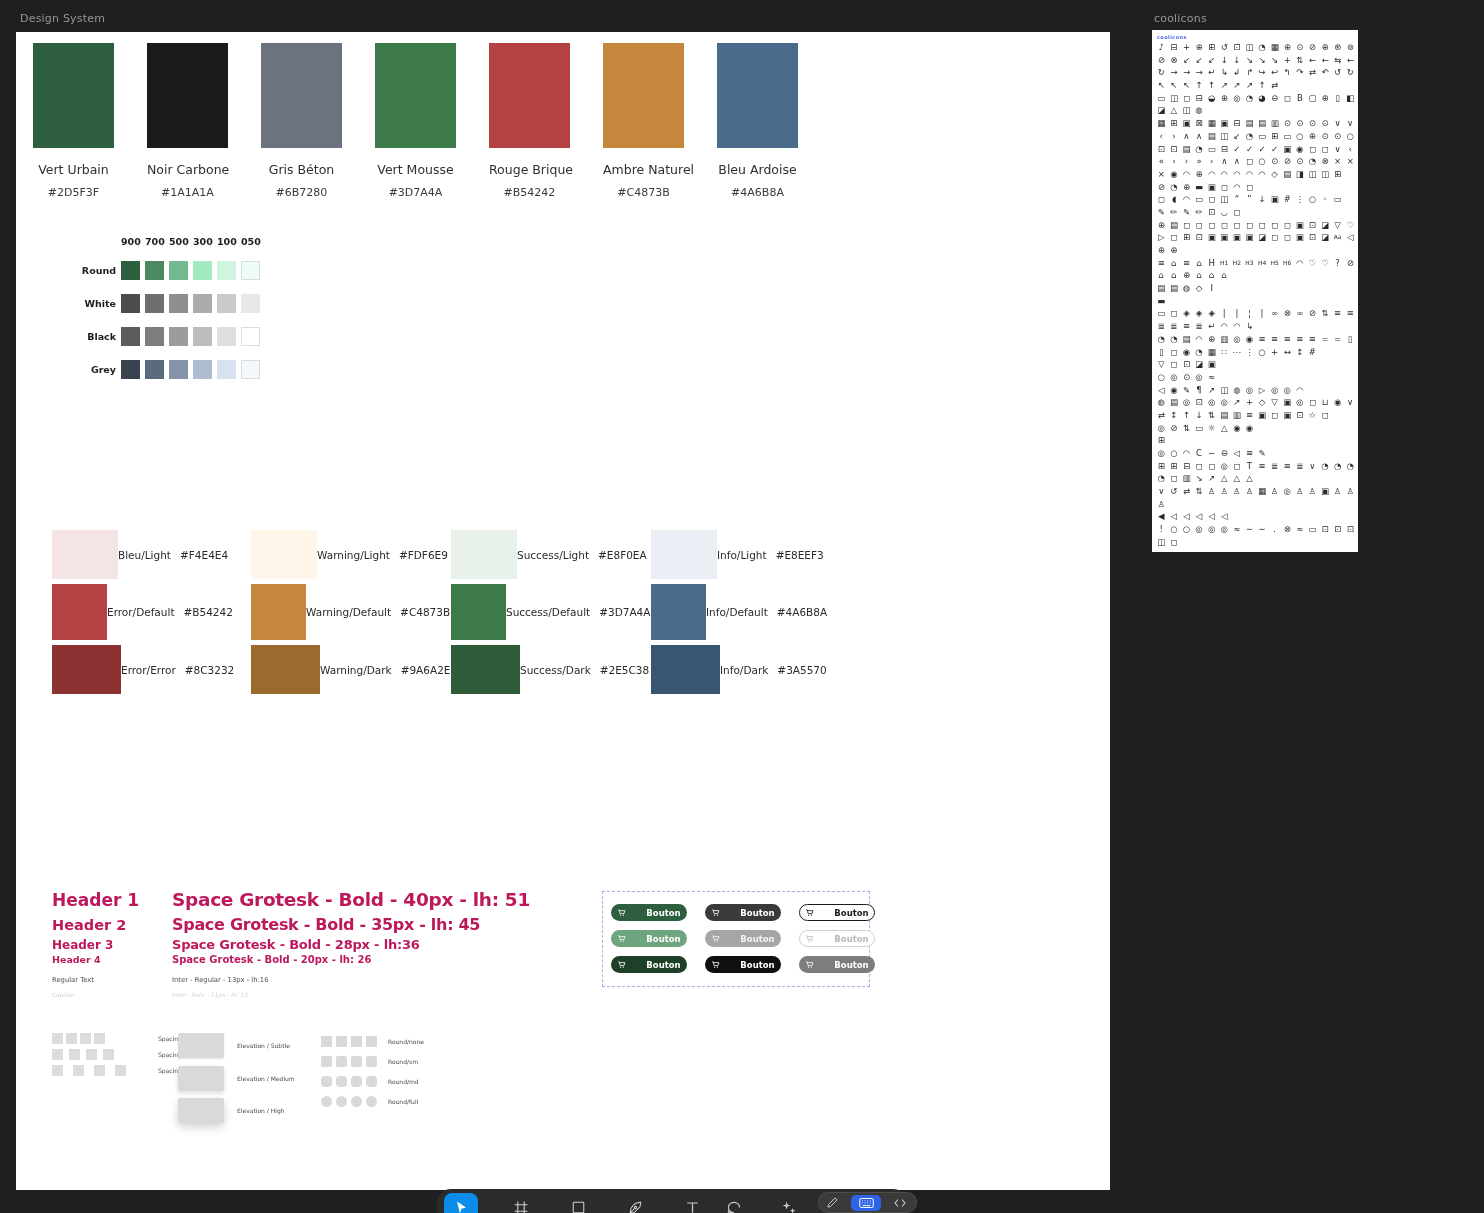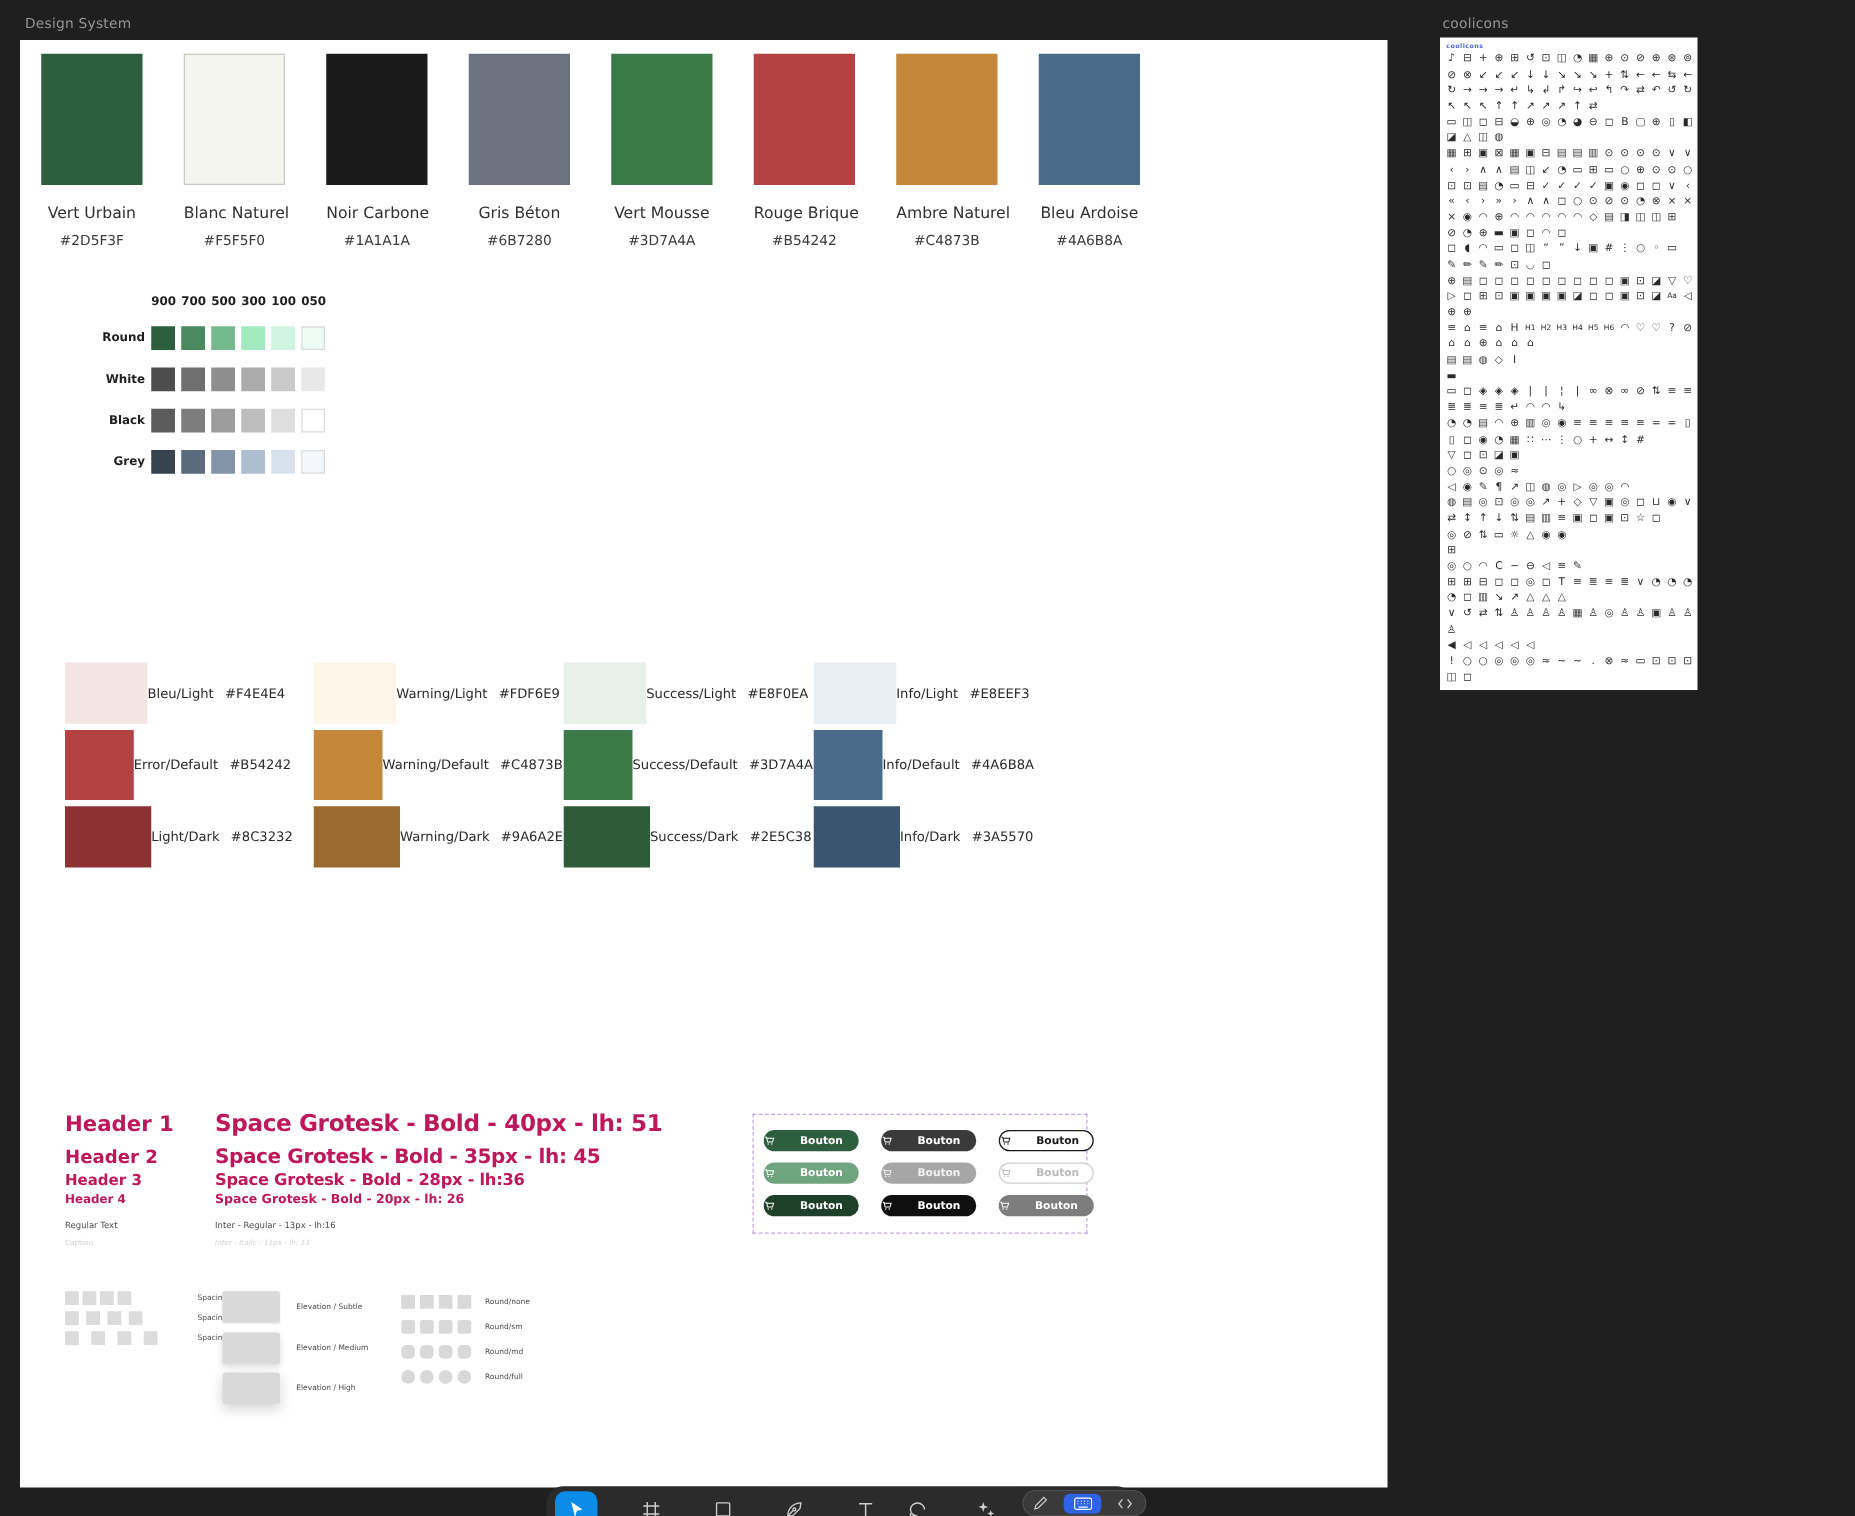--- a/index.html
+++ b/index.html
@@ -39,21 +39,21 @@
   .trow .spec{white-space:nowrap;}
   .t0{top:857px;} .t0 .lbl{font-size:17px;font-weight:bold;} .t0 .spec{font-size:18.5px;font-weight:bold;letter-spacing:-.3px;}
   .t1{top:883px;} .t1 .lbl{font-size:14.5px;font-weight:bold;} .t1 .spec{font-size:16px;font-weight:bold;letter-spacing:-.3px;}
   .t2{top:905px;} .t2 .lbl{font-size:12px;font-weight:bold;} .t2 .spec{font-size:13px;font-weight:bold;letter-spacing:-.2px;}
   .t3{top:922px;} .t3 .lbl{font-size:9.5px;font-weight:bold;} .t3 .spec{font-size:10px;font-weight:bold;}
   .t4{top:944px;color:#4E4E4E;} .t4 .lbl{font-size:6.8px;} .t4 .spec{font-size:6.8px;}
   .t5{top:960px;color:#D2D2D2;} .t5 .lbl{font-size:5.8px;} .t5 .spec{font-size:5.8px;font-style:italic;}
   
   #btns{position:absolute;left:586px;top:859px;width:268px;height:96px;border:1px dashed #C2A4E6;box-sizing:border-box;}
   #btn-grid{display:grid;grid-template-columns:62px 62px 62px;column-gap:32px;row-gap:9px;padding:12px 0 0 8px;}
-  .btn{width:76px;height:17px;border-radius:8.5px;display:flex;align-items:center;gap:20px;
+  .btn{width:76px;height:17px;border-radius:8.5px;display:flex;align-items:center;justify-content:center;gap:20px;
        font-size:8.5px;font-weight:bold;box-sizing:border-box;cursor:default;}
   .btn svg{display:block;}
   
   #spacing{position:absolute;left:36px;top:1001px;}
   .sprow{position:relative;height:11px;margin-bottom:5px;width:175px;}
   .sprow .sqs{display:flex;height:11px;}
   .sprow .sq{width:11px;height:11px;background:#DCDCDC;}
   .tok-lab{position:absolute;font-size:6px;color:#4A4A4A;white-space:nowrap;}
   .sprow .tok-lab{left:106px;top:2px;}
   #elevation{position:absolute;left:162px;top:1001px;}
@@ -88,25 +88,20 @@
 <span class="frame-label" style="left:1154px;">coolicons</span>
 
 <div id="canvas">
   <div id="palette">
       <div class="tile">
         <div class="sw" style="background: rgb(45, 95, 63);"></div>
         <div class="nm">Vert Urbain</div>
         <div class="hx">#2D5F3F</div>
       </div>
       <div class="tile">
-        <div class="sw lightb" style="background: rgb(245, 245, 240);"></div>
-        <div class="nm">Blanc Naturel</div>
-        <div class="hx">#F5F5F0</div>
-      </div>
-      <div class="tile">
         <div class="sw" style="background: rgb(26, 26, 26);"></div>
         <div class="nm">Noir Carbone</div>
         <div class="hx">#1A1A1A</div>
       </div>
       <div class="tile">
         <div class="sw" style="background: rgb(107, 114, 128);"></div>
         <div class="nm">Gris Béton</div>
         <div class="hx">#6B7280</div>
       </div>
       <div class="tile">
@@ -193,21 +188,21 @@
           <span class="slab">Bleu/Light</span>
           <span class="shex">#F4E4E4</span>
         </div>
         <div class="srow r1">
           <div class="ssw" style="background: rgb(181, 66, 66);"></div>
           <span class="slab">Error/Default</span>
           <span class="shex">#B54242</span>
         </div>
         <div class="srow r2">
           <div class="ssw" style="background: rgb(140, 50, 50);"></div>
-          <span class="slab">Light/Dark</span>
+          <span class="slab">Error/Error</span>
           <span class="shex">#8C3232</span>
         </div>
       </div>
       <div class="scol" style="left: 199px;">
         <div class="srow r0">
           <div class="ssw" style="background: rgb(253, 246, 233);"></div>
           <span class="slab">Warning/Light</span>
           <span class="shex">#FDF6E9</span>
         </div>
         <div class="srow r1">

